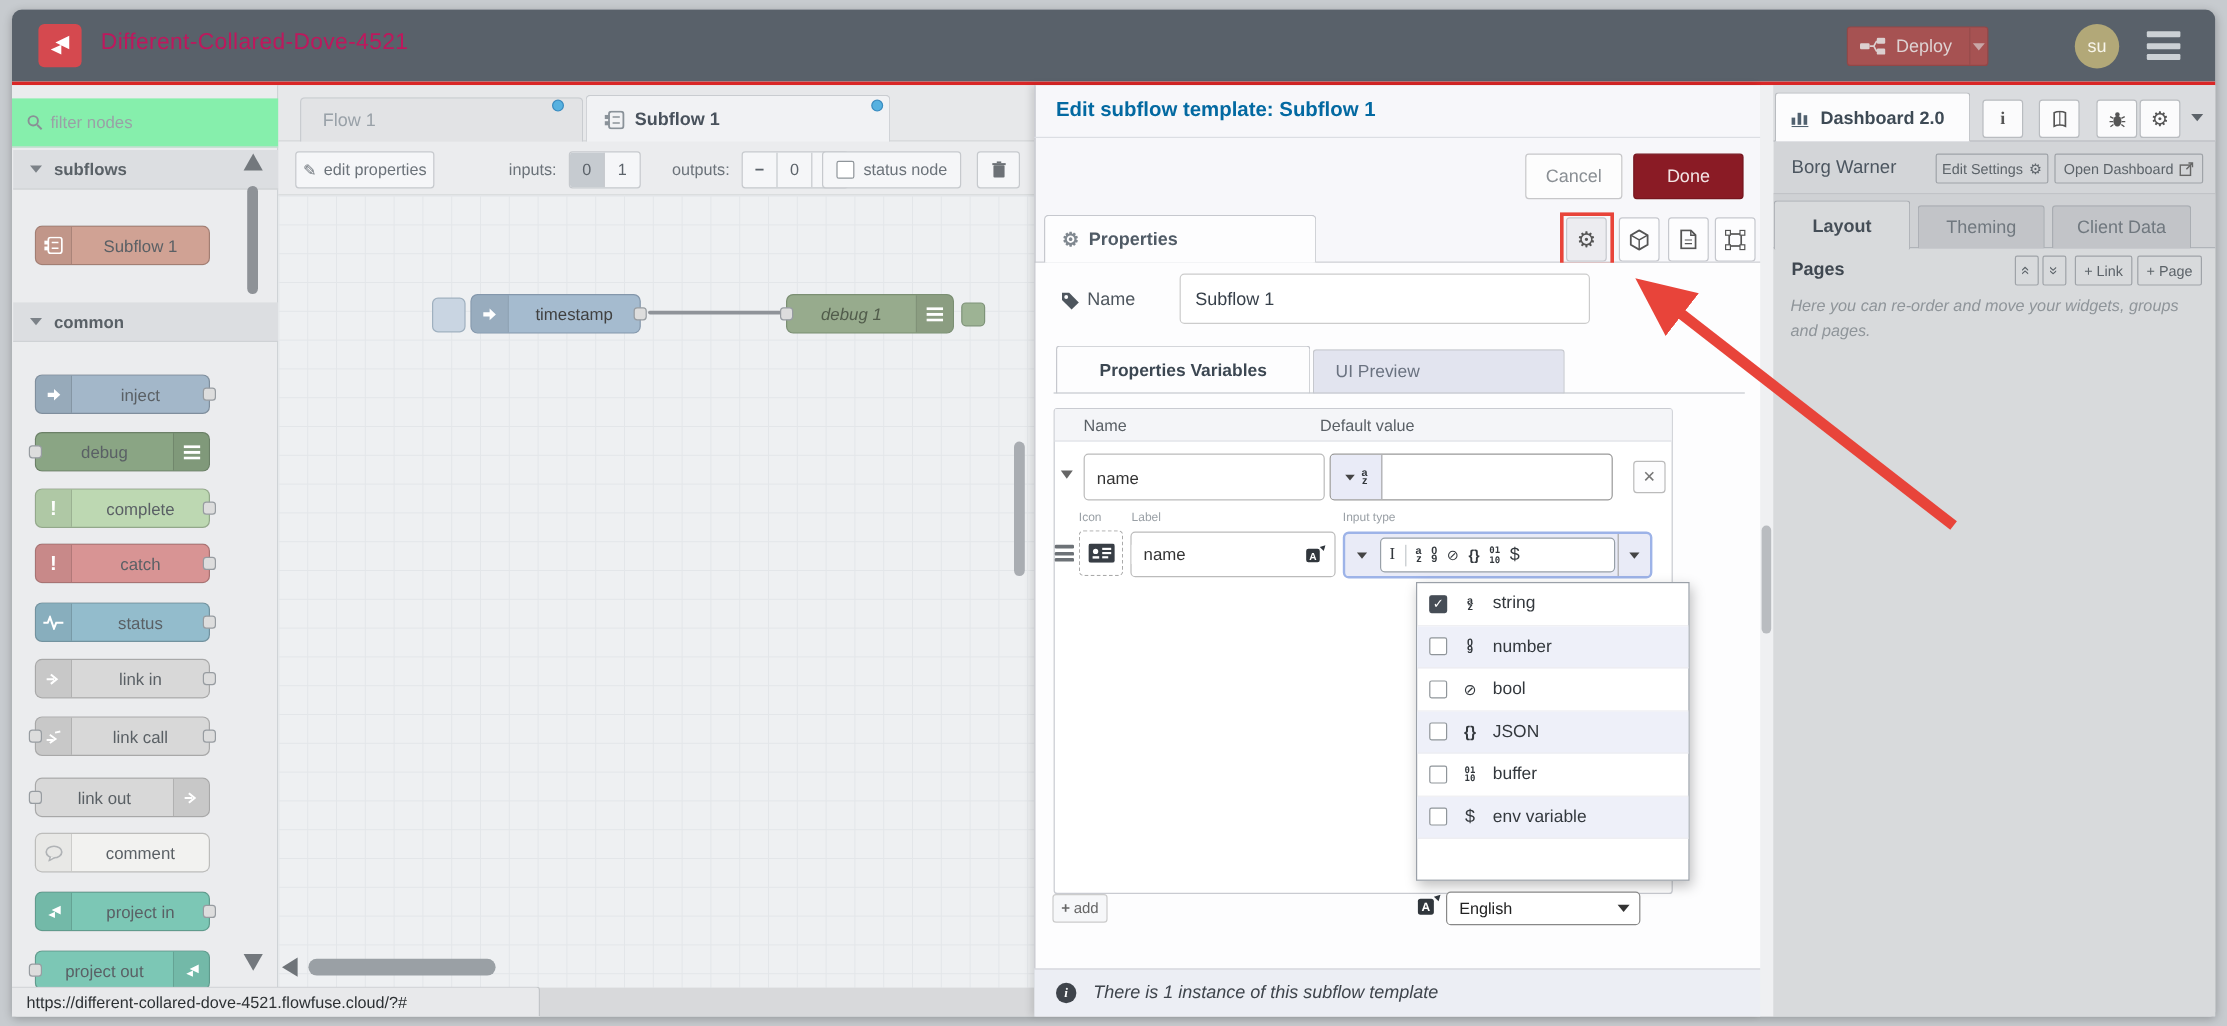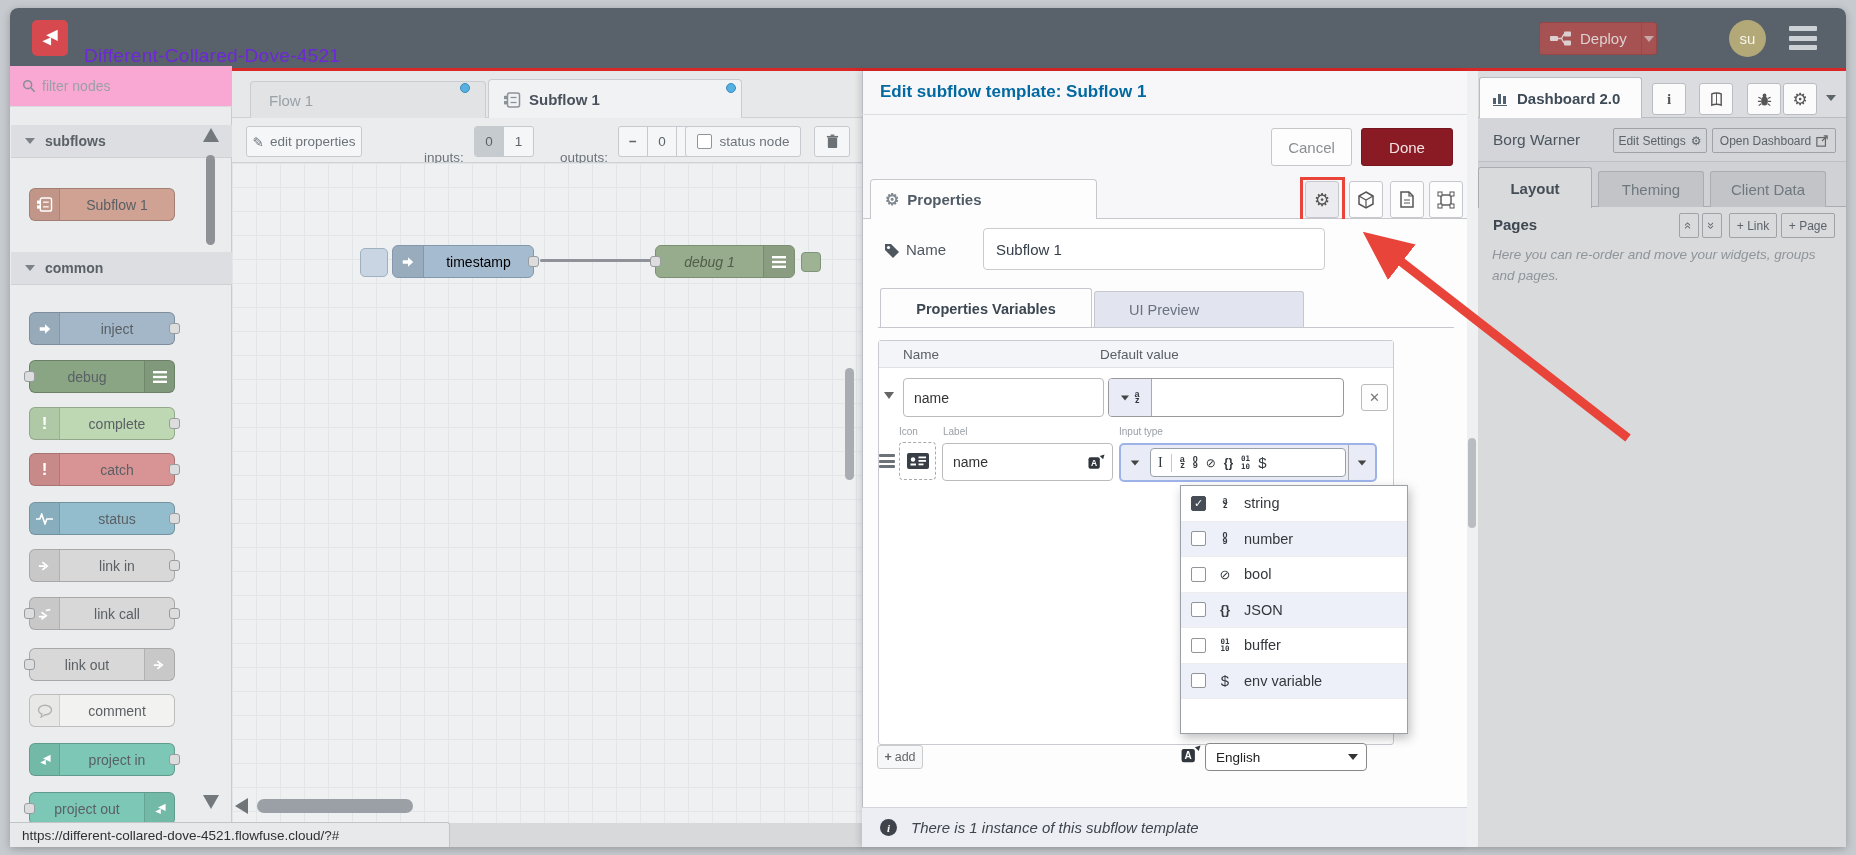--- a/index.html
+++ b/index.html
@@ -5,32 +5,32 @@
   * { margin:0; padding:0; box-sizing:border-box; }
   html,body { width:1856px; height:855px; }
   body { font-family:"Liberation Sans", sans-serif; background:#c7cbcf; position:relative; overflow:hidden; }
   .abs { position:absolute; }
 
   
   #win { left:10px; top:8px; width:1836px; height:839px; background:#eef0f2; border-radius:8px 8px 4px 4px; box-shadow:0 2px 8px rgba(0,0,0,.25); }
   #header { left:10px; top:8px; width:1836px; height:60px; background:#59616a; border-radius:8px 8px 0 0; }
   #redline { left:10px; top:68px; width:1836px; height:3px; background:#d92626; }
   #logo { left:32px; top:20px; width:36px; height:36px; background:#d5494f; border-radius:5px; display:flex; align-items:center; justify-content:center; }
-  #apptitle { left:84px; top:25px; color:#6d28d9; font-size:19px; letter-spacing:.3px;margin-top:20px; }
+  #apptitle { left:84px; top:25px; color:#be185d; font-size:19px; letter-spacing:.3px; }
   #deploy { left:1539px; top:22px; width:118px; height:33px; background:#a65252; border:1px solid #934747; border-radius:3px; color:#ded2d2; font-size:15px; display:flex; align-items:center; }
   #deploy .dlabel { margin-left:8px; }
   #deploy .caret { margin-left:14px; border-left:1px solid #964b4b; height:100%; width:26px; display:flex; align-items:center; justify-content:center; }
   .tri-down { width:0; height:0; border-left:5px solid transparent; border-right:5px solid transparent; border-top:6px solid #c9a7a7; }
   #avatar { left:1729px; top:20px; width:37px; height:37px; border-radius:50%; background:#b2a878; color:#f7f4ea; font-size:15px; display:flex; align-items:center; justify-content:center; }
   #burger { left:1789px; top:26px; width:28px; height:24px; display:flex; flex-direction:column; justify-content:space-between; }
   #burger span { height:5px; background:#ccd1d5; border-radius:1px; }
 
   
   #palette { left:10px; top:71px; width:222px; height:752px; background:#ebecee; border-right:1px solid #c9ccd0; }
-  #searchrow { left:10px; top:66px; width:222px; height:41px; background:#f9a8d4; border-bottom:1px solid #d8dadd; display:flex; align-items:center; }
+  #searchrow { left:10px; top:82px; width:222px; height:41px; background:#86efac; border-bottom:1px solid #d8dadd; display:flex; align-items:center; }
   #searchrow input { border:0; background:transparent; outline:none; font-size:14px; color:#555; width:160px; font-family:"Liberation Sans",sans-serif; }
   #searchrow input::placeholder { color:#9aa0a6; }
   .cat { left:11px; width:221px; height:33px; background:#dcdee1; border-bottom:1px solid #cfd2d5; display:flex; align-items:center; color:#5a6167; font-weight:bold; font-size:14px; }
   .cat .chev { width:0; height:0; border-left:5px solid transparent; border-right:5px solid transparent; border-top:6px solid #7c8288; margin:0 10px 0 14px; }
   .pnode { position:absolute; left:29px; width:146px; height:33px; border-radius:6px; border:1px solid rgba(0,0,0,.22); display:flex; align-items:stretch; font-size:14px; color:#5a6065; }
   .pnode .nicon { width:30px; background:rgba(0,0,0,.07); display:flex; align-items:center; justify-content:center; color:#fff; flex:none; }
   .pnode .nicon.l { border-right:1px solid rgba(0,0,0,.12); border-radius:5px 0 0 5px; }
   .pnode .nicon.r { border-left:1px solid rgba(0,0,0,.12); border-radius:0 5px 5px 0; }
   .pnode .nlabel { flex:1; display:flex; align-items:center; justify-content:center; }
   .port { position:absolute; width:11px; height:11px; background:#ddd; border:1px solid #979ca1; border-radius:3px; top:10px; }
@@ -40,21 +40,21 @@
   .sb-dn { left:203px; top:795px; width:0; height:0; border-left:8px solid transparent; border-right:8px solid transparent; border-top:14px solid #73787d; }
   #pal-thumb { left:206px; top:155px; width:9px; height:90px; background:#8e9297; border-radius:5px; }
 
   
   #tabbar { left:232px; top:71px; width:630px; height:47px; background:#e7e8ea; border-bottom:1px solid #cfd2d5; }
   #tab-flow1 { left:250px; top:81px; width:236px; height:38px; background:#e2e3e5; border:1px solid #c9ccd0; border-bottom:0; border-radius:4px 4px 0 0; display:flex; align-items:center; color:#99a1a8; font-size:15px; }
   #tab-subflow1 { left:488px; top:79px; width:254px; height:40px; background:#f1f2f4; border:1px solid #c9ccd0; border-bottom:0; border-radius:4px 4px 0 0; display:flex; align-items:center; color:#49525c; font-size:15px; font-weight:bold; }
   .bluedot { position:absolute; width:10px; height:10px; border-radius:50%; background:#56b1e0; border:1px solid #3a8bbf; }
   #toolbar { left:232px; top:118px; width:630px; height:45px; background:#ebecee; border-bottom:1px solid #cfd2d5; }
   .tbtn { position:absolute; border:1px solid #c6c9cd; background:#f5f6f8; color:#6c737a; border-radius:3px; font-size:13.5px; display:flex; align-items:center; justify-content:center; }
-  .tlabel { position:absolute; color:#6c737a; font-size:13.5px;margin-top:16px; }
+  .tlabel { position:absolute; color:#6c737a; font-size:13.5px; }
   .seg { position:absolute; display:flex; border:1px solid #c6c9cd; border-radius:3px; overflow:hidden; background:#f5f6f8; }
   .seg .cell { width:29px; height:29px; display:flex; align-items:center; justify-content:center; color:#5c636a; font-size:13.5px; border-right:1px solid #c6c9cd; }
   .seg .cell:last-child { border-right:0; }
   .seg .sel { background:#c6cbd0; }
   #statusbox { left:685px; top:126px; width:116px; height:31px; }
   .cbox { width:15px; height:15px; border:1px solid #8f959a; border-radius:2px; background:#fff; }
 
   #canvas { left:232px; top:163px; width:630px; height:660px; background-color:#eef0f2;
     background-image:linear-gradient(#e3e6e9 1px, transparent 1px),linear-gradient(90deg,#e3e6e9 1px, transparent 1px);
     background-size:24px 24px; }
@@ -363,21 +363,21 @@
 </div>
 
 <div class="abs" id="canvas"></div>
 <div class="abs" style="left:360px;top:248px;width:28px;height:29px;background:#c9d5e2;border:1px solid #9fb0bf;border-radius:5px;"></div>
 <div class="fnode" style="left:392px;top:245px;width:142px;background:#a5bbcf;border:1px solid #8497ab;">
   <span class="nicon" style="border-right:1px solid rgba(0,0,0,.12);border-radius:5px 0 0 5px;">
       <svg width="14" height="14" viewBox="0 0 16 16">
         <path d="M2 6 h6 V2.5 L14 8 L8 13.5 V10 H2 Z" fill="#fff"></path>
       </svg>
     </span>
-  <span style="flex:1;display:flex;align-items:center;justify-content:center;color:#000000;">timestamp</span>
+  <span style="flex:1;display:flex;align-items:center;justify-content:center;color:#404040;">timestamp</span>
   <span class="port pr"></span>
 </div>
 <div class="abs" id="wire1"></div>
 <div class="fnode" style="left:655px;top:245px;width:140px;background:#97ab8d;border:1px solid #7b8f73;">
   <span class="port pl"></span>
   <span style="flex:1;display:flex;align-items:center;justify-content:center;color:#515c4b;font-style:italic;">debug 1</span>
   <span class="nicon" style="border-left:1px solid rgba(0,0,0,.12);border-radius:0 5px 5px 0;">
       <svg width="14" height="12" viewBox="0 0 14 12">
         <rect y="0" width="14" height="2.4" fill="#fff"></rect>
         <rect y="4.8" width="14" height="2.4" fill="#fff"></rect>
@@ -445,21 +445,21 @@
   <svg width="16" height="16" viewBox="0 0 16 16">
       <path d="M1 1 h6 L15 9 L9 15 L1 7 Z" fill="#4e565e"></path>
       <circle cx="4.5" cy="4.5" r="1.6" fill="#fdfdfe"></circle>
     </svg>
 </span>
 <div class="abs" id="name-row-label">Name</div>
 <input class="abs" id="name-input" value="Subflow 1" style="">
 
 <div class="abs" id="tab-env">Properties Variables</div>
 <div class="abs" id="tab-preview">
-  <span style="margin-left:34px;">UI Preview</span>
+  <span style="margin-left:18px;">UI Preview</span>
 </div>
 <div class="abs" id="envtab-line"></div>
 
 <div class="abs" id="envtable"></div>
 <div class="abs" id="envhead"></div>
 <div class="colhead" style="left:903px;">Name</div>
 <div class="colhead" style="left:1100px;">Default value</div>
 
 <div class="abs chevexp"></div>
 <input class="fld" style="left: 903px; top: 378px; width: 201px; height: 39px;" value="name">

